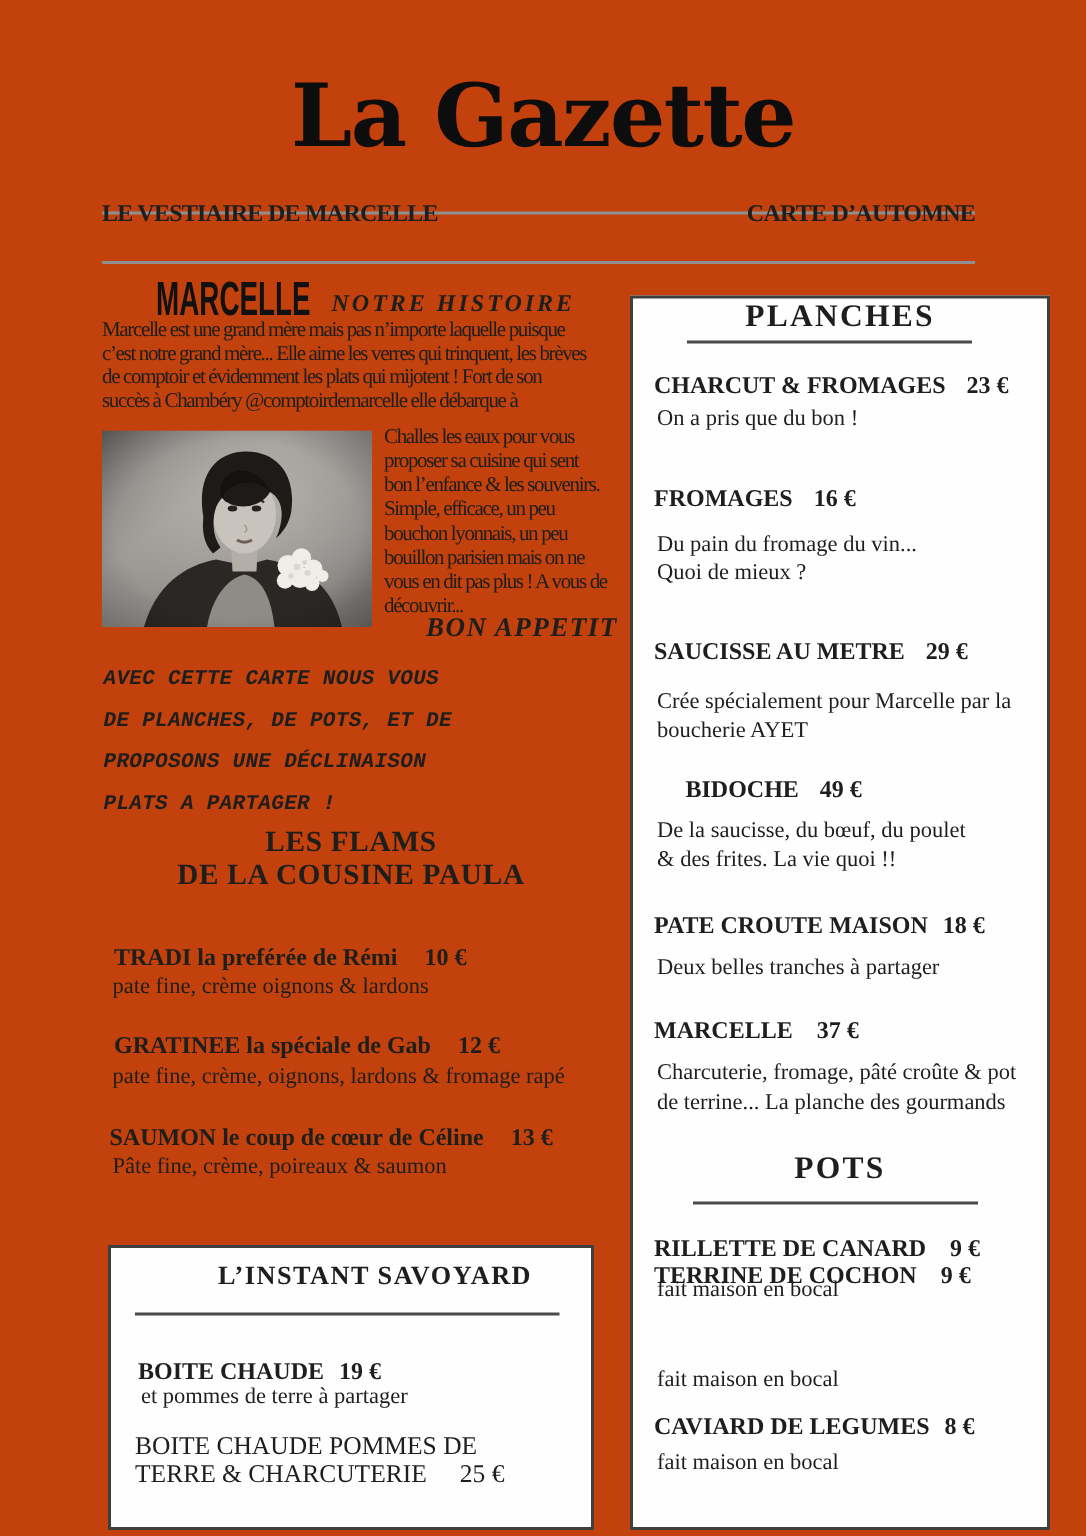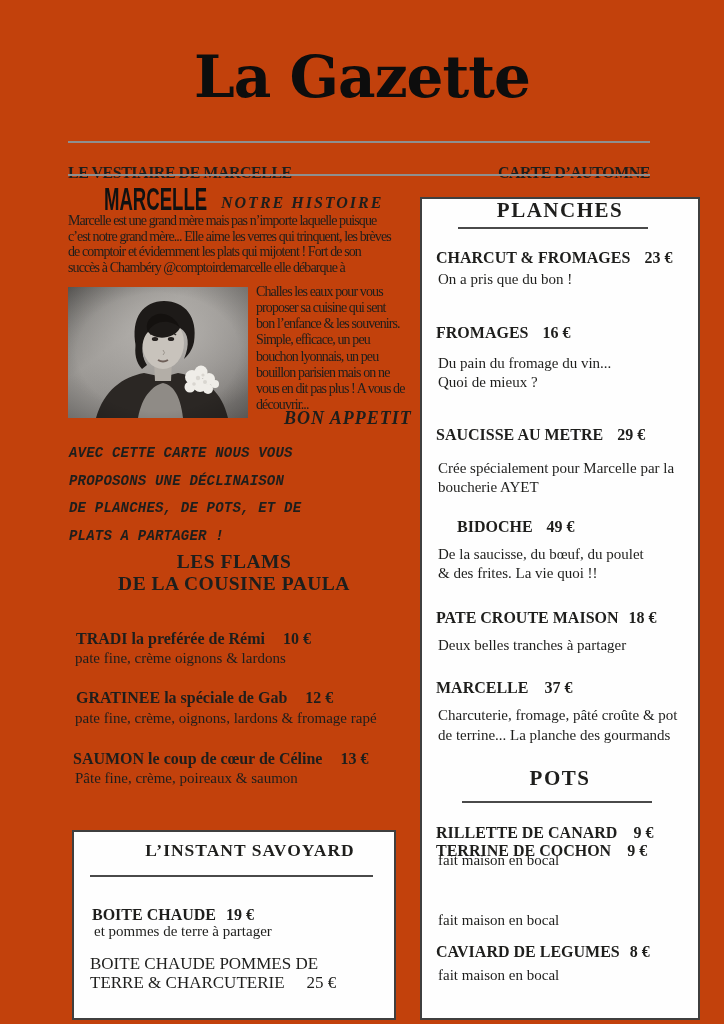--- a/index.html
+++ b/index.html
@@ -10,21 +10,21 @@
   }
   .abs{position:absolute;white-space:nowrap;}
   
   .masthead{
     left:0;right:0;top:46px;text-align:center;
     font-family:"DejaVu Serif",serif;font-weight:bold;
     font-size:58px;line-height:1.1;letter-spacing:-1px;color:#0d0d0d;
   }
   .rule{position:absolute;left:68px;width:582px;height:2px;background:#8f8f8f;}
   .header-row{
-    left:68px;width:582px;top:164px;display:flex;justify-content:space-between;
+    left:68px;width:582px;top:134px;display:flex;justify-content:space-between;
     font-weight:bold;font-size:16px;letter-spacing:-0.5px;
   }
   
   .story-title{
     left:104px;top:183px;font-family:"Liberation Sans","DejaVu Sans",sans-serif;
     font-weight:900;font-size:32px;line-height:1;letter-spacing:0;
     transform:scaleX(0.58);transform-origin:left top;color:#111;
   }
   .story-subtitle{left:221px;top:194px;font-weight:bold;font-style:italic;font-size:16px;letter-spacing:2px;}
   .intro{left:68px;top:213px;font-size:14px;line-height:15.7px;letter-spacing:-0.9px;}
@@ -136,22 +136,22 @@
     <div>Simple, efficace, un peu</div>
     <div>bouchon lyonnais, un peu</div>
     <div>bouillon parisien mais on ne</div>
     <div>vous en dit pas plus ! A vous de</div>
     <div>découvrir...</div>
   </div>
   <div class="abs bon-appetit">BON APPETIT</div>
 
   <div class="abs manifesto">
     <div>AVEC CETTE CARTE NOUS VOUS</div>
+    <div>DE PLANCHES, DE POTS, ET DE</div>
     <div>PROPOSONS UNE DÉCLINAISON</div>
-    <div>DE PLANCHES, DE POTS, ET DE</div>
     <div>PLATS A PARTAGER !</div>
   </div>
 
   <div class="abs flams-heading">
     <div>LES FLAMS</div>
     <div>DE LA COUSINE PAULA</div>
   </div>
 
   <div class="abs item-name" style="left:76px;top:629px;">
     <span>TRADI la preférée de Rémi</span><span class="price">10 €</span>

